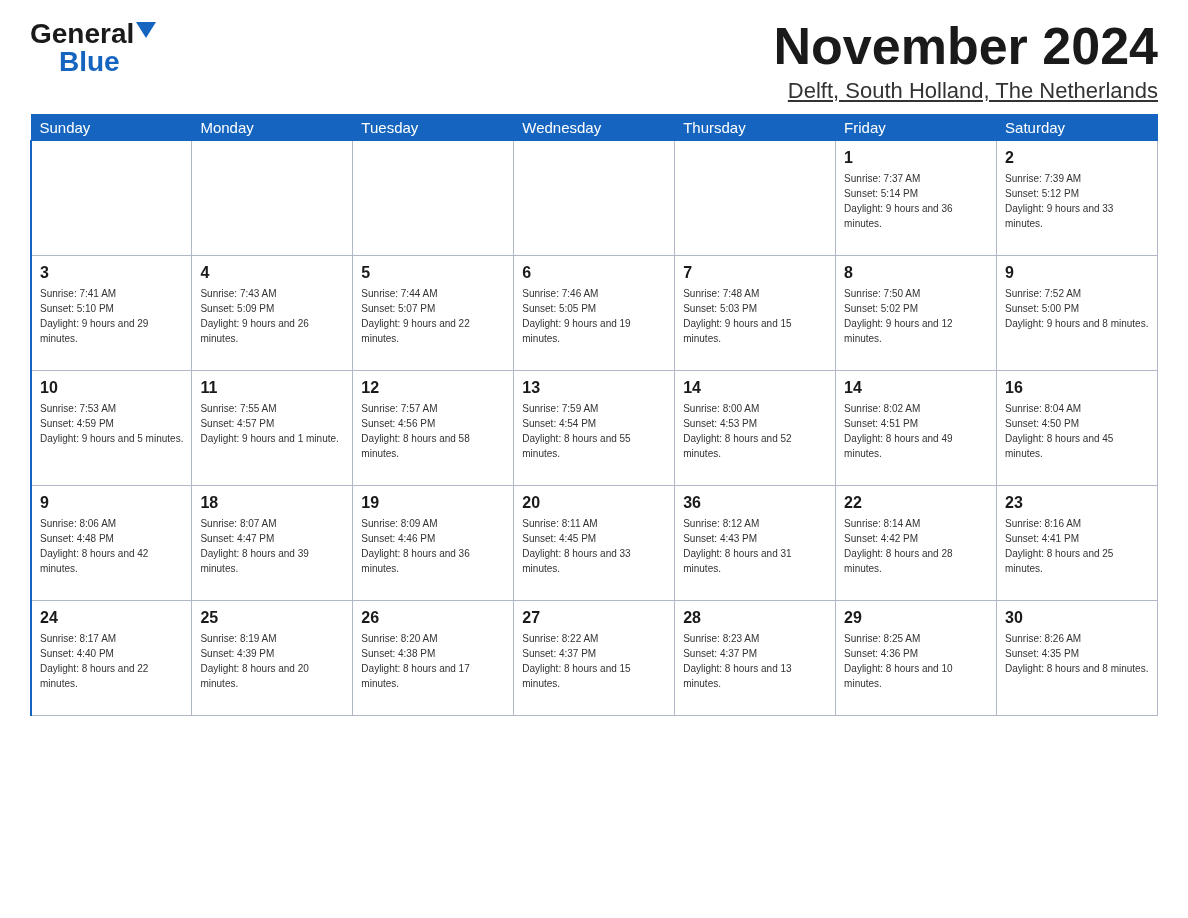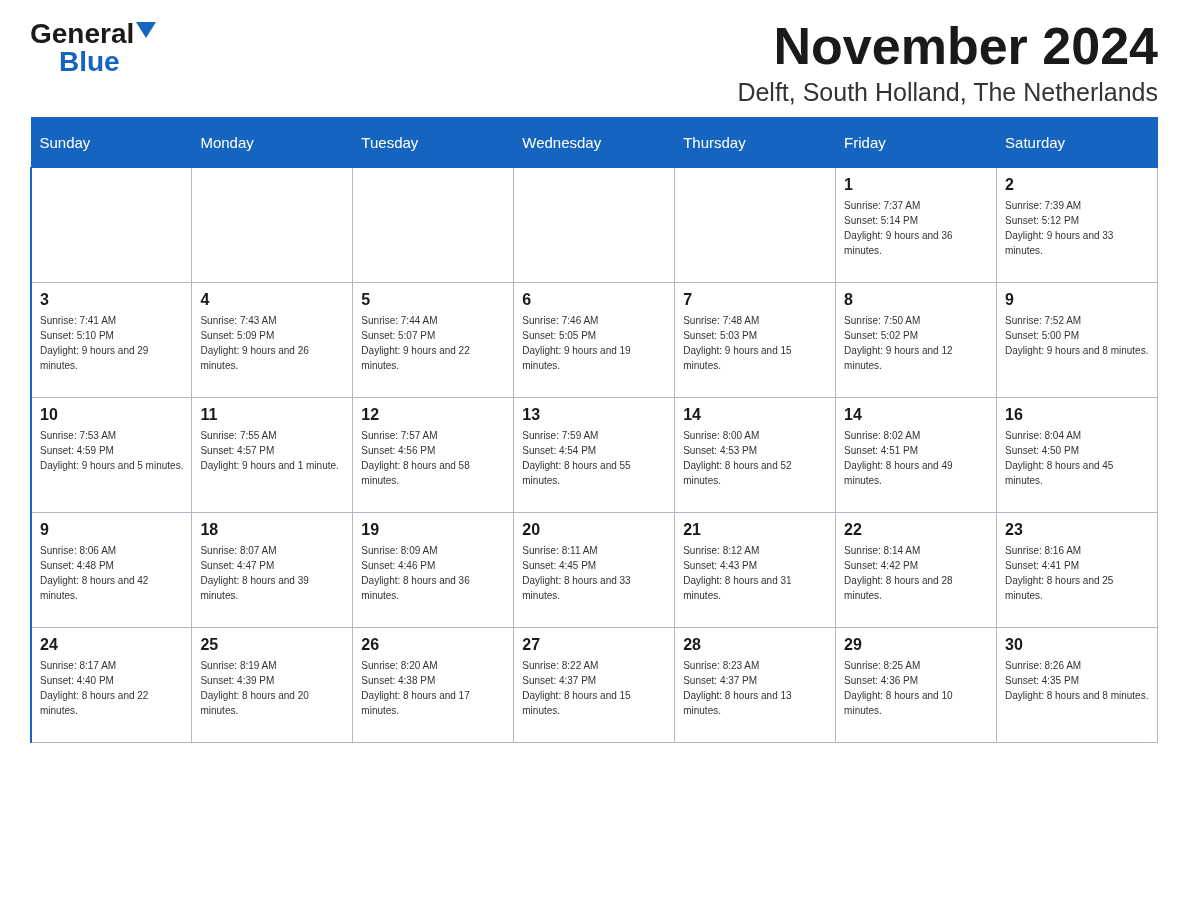--- a/index.html
+++ b/index.html
@@ -53,33 +53,34 @@
       text-align: right;
       margin-left: 25px;
     }
     .month-title {
       font-size: 52px;
       font-weight: bold;
       color: #1a1a1a;
       line-height: 1;
     }
     .location {
-      font-size: 25px;
+      font-size: 22px;
       color: #333;
       margin-top: 6px;
+      text-decoration: underline;
     }
     .calendar-table {
       width: 100%;
       border-collapse: collapse;
       margin-top: 10px;
     }
     .calendar-table th {
       background-color: #1565c0;
       color: white;
-      padding: 16px 8px;
+      padding: 4px 8px;
       font-size: 15px;
       font-weight: normal;
       text-align: left;
       border: 1px solid #1565c0;
     }
     .calendar-table td {
       vertical-align: top;
       padding: 8px 8px;
       border: 1px solid #b0b8c8;
       width: 14.28%;
@@ -228,21 +229,21 @@
         </td>
         <td>
           <div class="day-number">19</div>
           <div class="day-info">Sunrise: 8:09 AM<br>Sunset: 4:46 PM<br>Daylight: 8 hours and 36 minutes.</div>
         </td>
         <td>
           <div class="day-number">20</div>
           <div class="day-info">Sunrise: 8:11 AM<br>Sunset: 4:45 PM<br>Daylight: 8 hours and 33 minutes.</div>
         </td>
         <td>
-          <div class="day-number">21</div>
+          <div class="day-number">36</div>
           <div class="day-info">Sunrise: 8:12 AM<br>Sunset: 4:43 PM<br>Daylight: 8 hours and 31 minutes.</div>
         </td>
         <td>
           <div class="day-number">22</div>
           <div class="day-info">Sunrise: 8:14 AM<br>Sunset: 4:42 PM<br>Daylight: 8 hours and 28 minutes.</div>
         </td>
         <td>
           <div class="day-number">23</div>
           <div class="day-info">Sunrise: 8:16 AM<br>Sunset: 4:41 PM<br>Daylight: 8 hours and 25 minutes.</div>
         </td>

